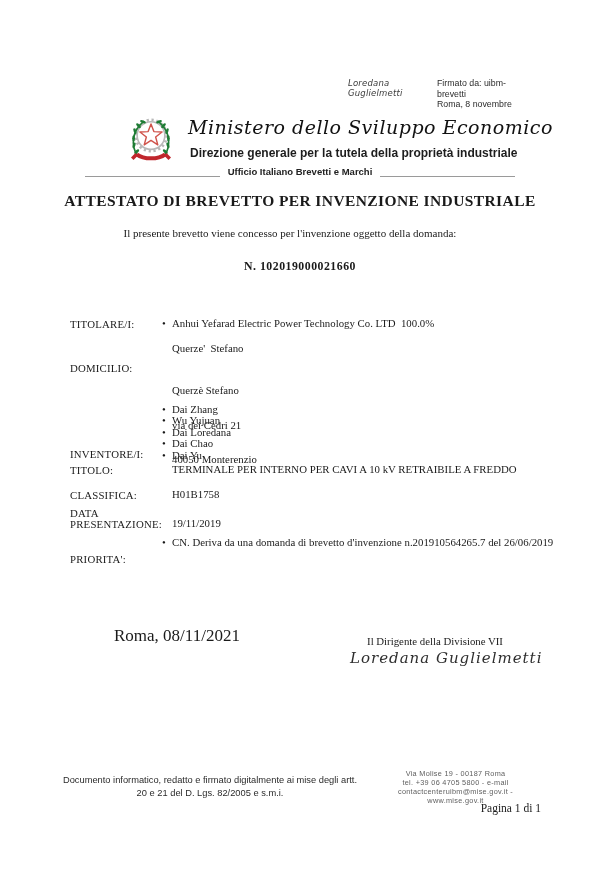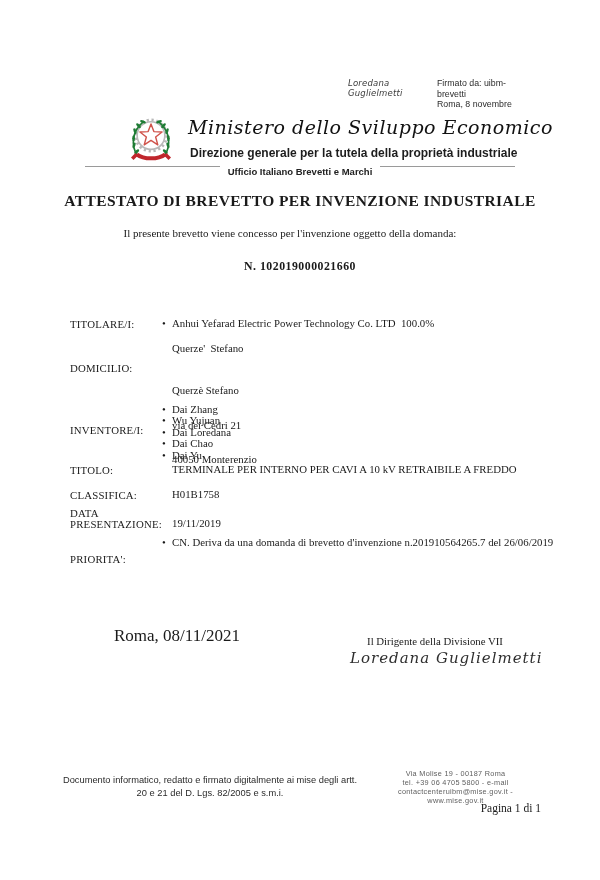--- a/index.html
+++ b/index.html
@@ -19,21 +19,21 @@
   }
   .stamp-box { left:437px; top:70px; width:120px; font-size:8.8px; line-height:10.5px; color:#2b2b2b;margin-top:8px; }
 
   
   .emblem { left:126px; top:112px; }
   .ministry {
     left:188px; top:116px; width:300px; font-size:19px; font-style:italic;
     font-family:"DejaVu Serif", serif; letter-spacing:.5px; color:#111; white-space:nowrap;
   }
   .direction { left:190px; top:146px; width:300px; font-size:12px; font-weight:600; color:#1d1d1d; white-space:nowrap; }
-  .office-rule { left:85px; top:166px; width:430px; display:flex; align-items:flex-start; gap:8px; }
+  .office-rule { left:85px; top:166px; width:430px; display:flex; align-items:flex-end; gap:8px; }
   .office-rule .rule { flex:1; height:1px; background:#9a9a9a; }
   .office-label { font-size:9.5px; font-weight:bold; color:#222; white-space:nowrap; }
 
   
   .doc-title { left:0; top:192px; width:600px; text-align:center; font-size:15.5px; font-weight:bold; letter-spacing:.4px; }
   .doc-intro { left:0; top:227px; width:580px; text-align:center; font-size:11px; }
   .doc-number { left:0; top:259px; width:600px; text-align:center; font-size:11.8px; font-weight:bold; letter-spacing:.5px; }
 
   
   .lab { position:absolute; left:70px; font-size:10.8px; letter-spacing:.2px; }
@@ -109,21 +109,21 @@
   <div class="val bullet" style="top:318px">Anhui Yefarad Electric Power Technology Co. LTD  100.0%</div>
   <div class="val" style="top:343px">Querze'  Stefano</div>
 
   <div class="lab" style="top:362px">DOMICILIO:</div>
   <div class="val" style="top:362px">
     <div>Querzè Stefano</div>
     <div>via dei Cedri 21</div>
     <div>40050 Monterenzio</div>
   </div>
 
-  <div class="lab" style="top:424px">INVENTORE/I:</div>
+  <div class="lab" style="top:448px">INVENTORE/I:</div>
   <div class="blist" style="top:404px">
     <div>Dai Zhang</div>
     <div>Wu  Yujuan</div>
     <div>Dai Loredana</div>
     <div>Dai Chao</div>
     <div>Dai Yu</div>
   </div>
 
   <div class="lab" style="top:464px">TITOLO:</div>
   <div class="val" style="top:464px">TERMINALE PER INTERNO PER CAVI A 10 kV RETRAIBILE A FREDDO</div>

